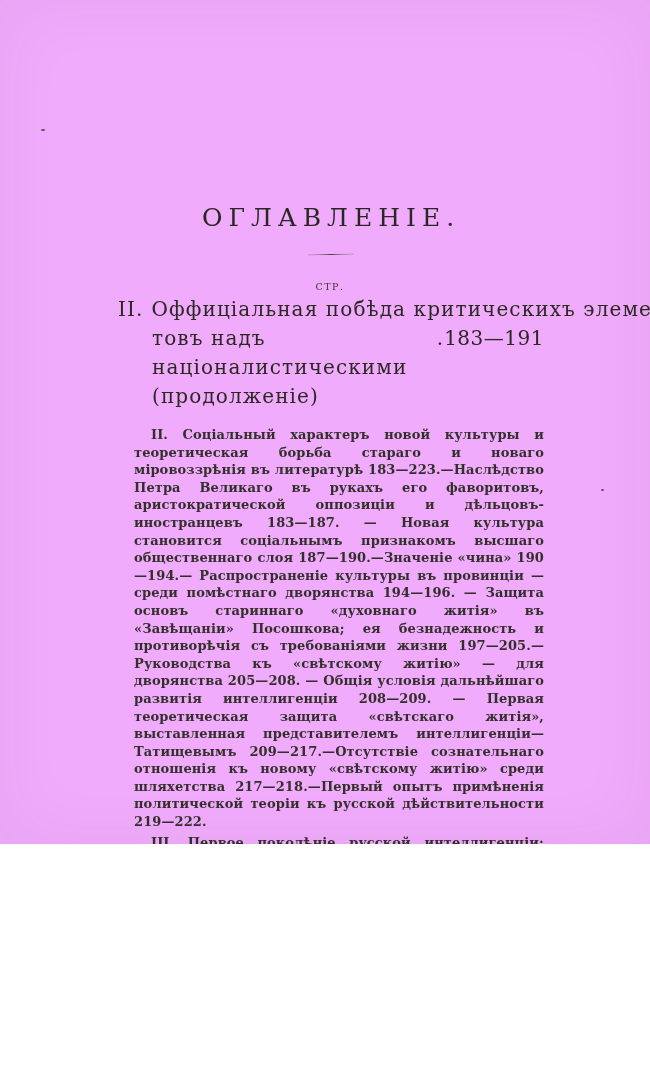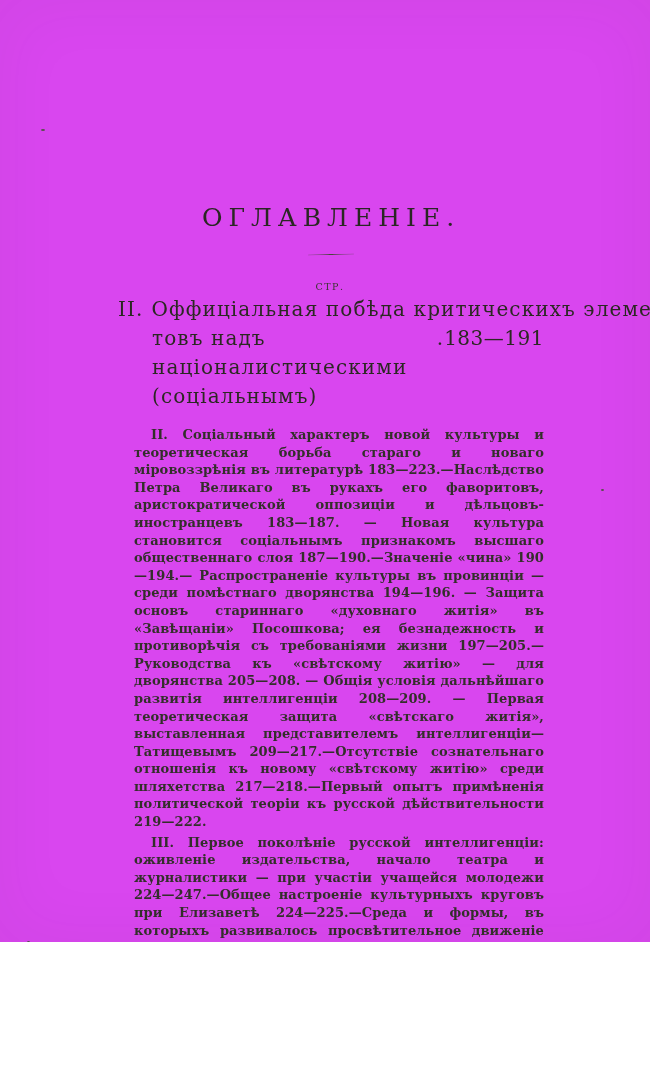--- a/index.html
+++ b/index.html
@@ -4,22 +4,22 @@
 <style>
   * { box-sizing: border-box; margin: 0; padding: 0; }
   html, body { width: 650px; height: 1066px; }
   body {
     font-family: "DejaVu Serif", serif;
     background: #ffffff;
   }
   .page {
     position: relative;
     width: 650px;
-    height: 942px;
-    background: #d946ef;
+    height: 844px;
+    background: #f0abfc;
     box-shadow: inset 0 0 70px rgba(60,55,45,0.05);
     overflow: hidden;
     color: #2e2b28;
   }
   .content {
     position: absolute;
     left: 118px;
     top: 0;
     width: 426px;
     padding-top: 203px;
@@ -120,21 +120,21 @@
     <div class="rule"></div>
 
 
     <div class="str-header">СТР.</div>
 
     <div class="entry">
       <div class="entry-line1">
         <span class="entry-num">II.</span><span>Оффиціальная побѣда критическихъ элемен-</span>
       </div>
       <div class="entry-line2">
-        <span>товъ надъ націоналистическими (соціальнымъ)</span>
+        <span>товъ надъ націоналистическими (продолженіе)</span>
         <span class="entry-leader">.</span>
         <span class="entry-pages">183—191</span>
       </div>
     </div>
 
     <div class="sections">
       <p>II. Соціальный характеръ новой культуры и теоретическая борьба стараго и новаго міровоззрѣнія въ литературѣ 183—223.—Наслѣдство Петра Великаго въ рукахъ его фаворитовъ, аристократической оппозиціи и дѣльцовъ-иностранцевъ 183—187. — Новая культура становится соціальнымъ признакомъ высшаго общественнаго слоя 187—190.—Значеніе «чина» 190—194.— Распространеніе культуры въ провинціи — среди помѣстнаго дворянства 194—196. — Защита основъ стариннаго «духовнаго житія» въ «Завѣщаніи» Посошкова; ея безнадежность и противорѣчія съ требованіями жизни 197—205.—Руководства къ «свѣтскому житію» — для дворянства 205—208. — Общія условія дальнѣйшаго развитія интеллигенціи 208—209. — Первая теоретическая защита «свѣтскаго житія», выставленная представителемъ интеллигенціи—Татищевымъ 209—217.—Отсутствіе сознательнаго отношенія къ новому «свѣтскому житію» среди шляхетства 217—218.—Первый опытъ примѣненія политической теоріи къ русской дѣйствительности 219—222.</p>
       <p>III. Первое поколѣніе русской интеллигенціи: оживленіе издательства, начало театра и журналистики — при участіи учащейся молодежи 224—247.—Общее настроеніе культурныхъ круговъ при Елизаветѣ 224—225.—Среда и формы, въ которыхъ развивалось просвѣтительное движеніе 226—227.—Неудача петровскаго книгоиздательства и новое вѣяніе 227—229.—Роль переводнаго романа 229—230.—Положеніе русскаго читателя 230—231.—Неудача петровскаго театра 232—233. — Кадеты и начало театра 234.—Борьба стараго и новаго въ театрѣ 235—237.—Учащаяся молодежь и первые журналы 238—239.— Переходъ отъ отвлеченной морали къ жизненнымъ темамъ 240—243. — Переходъ къ философскимъ темамъ 244—245. — Слабое распространеніе журналовъ 246.</p>
 
     </div>

